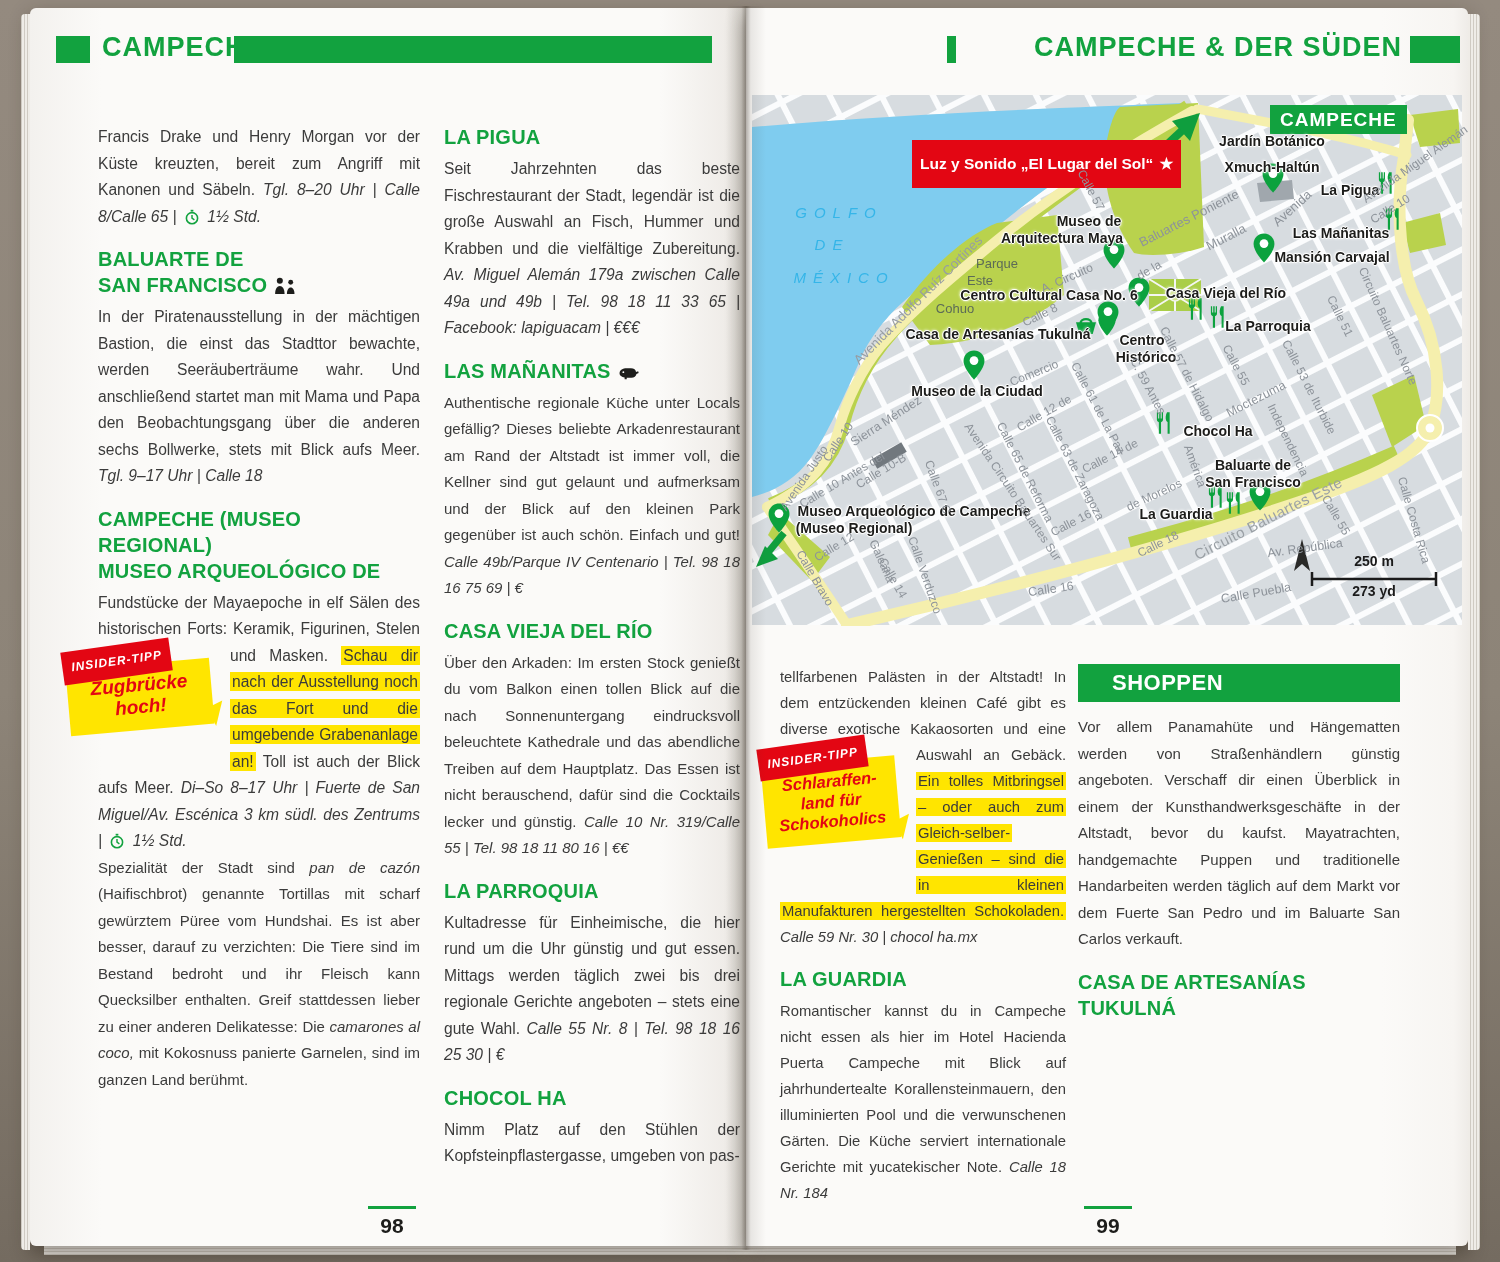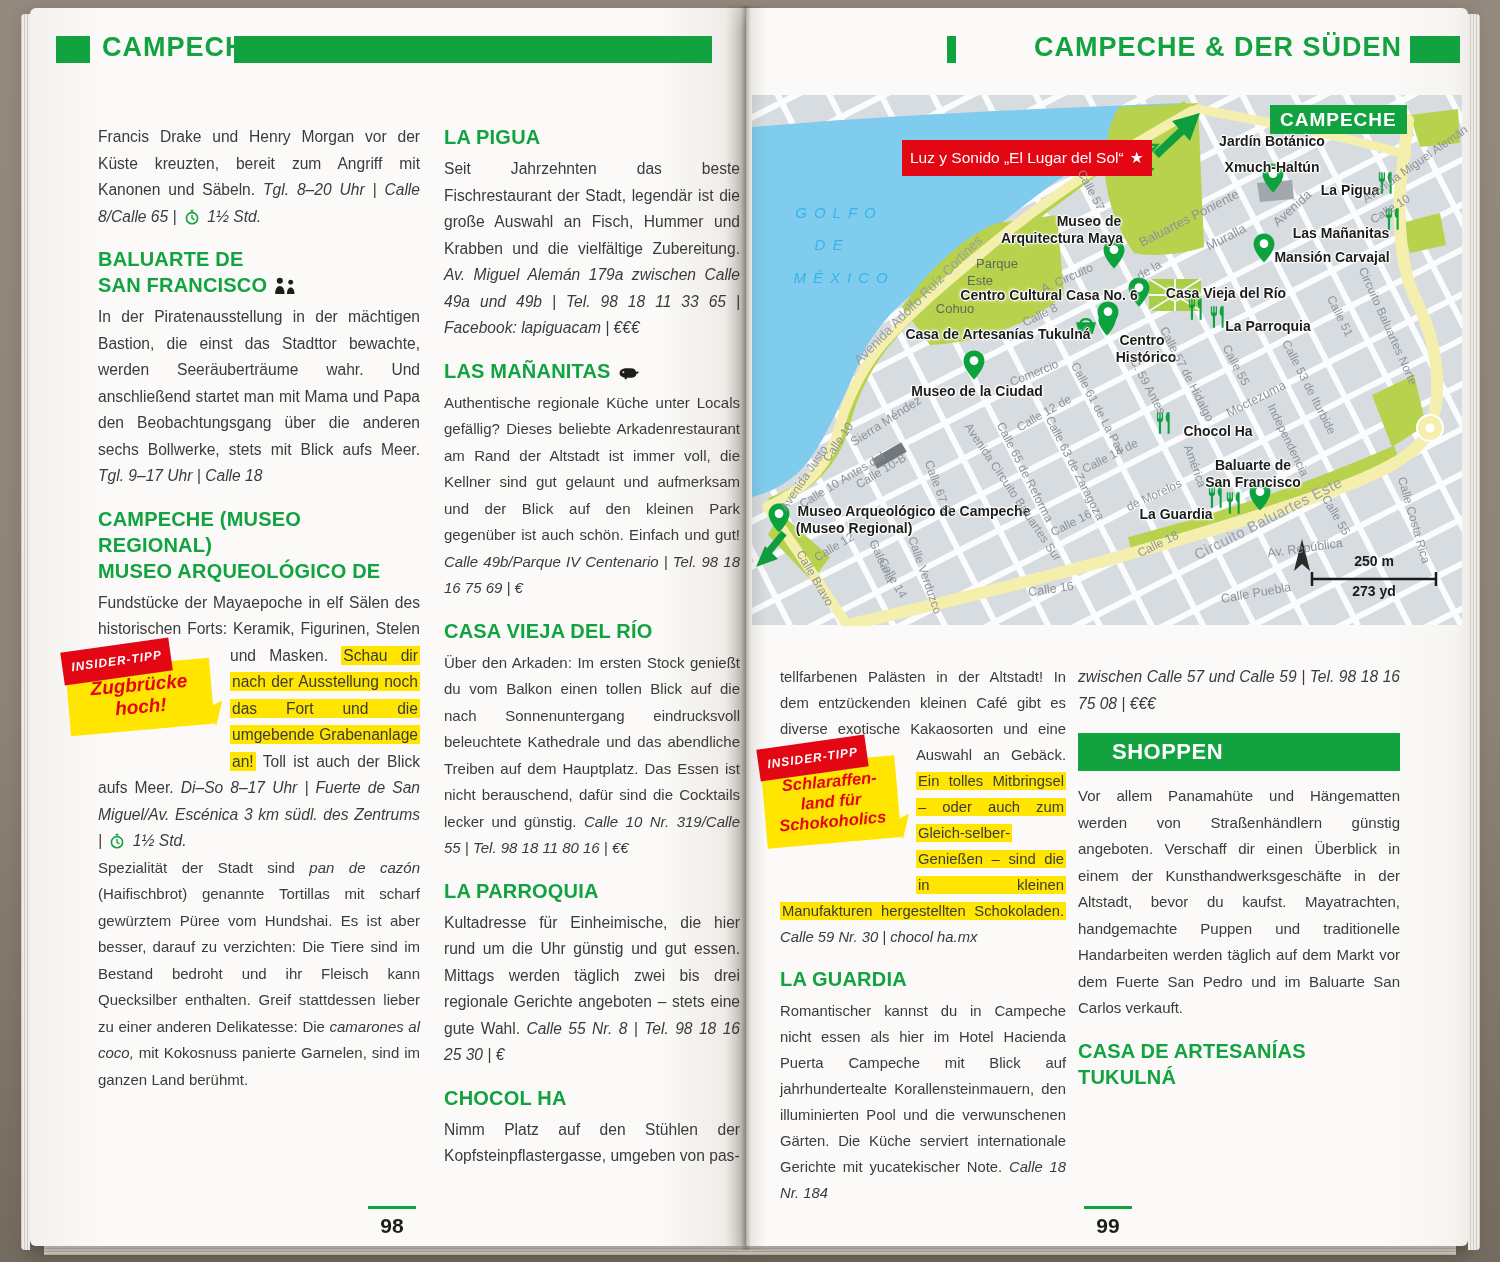--- a/index.html
+++ b/index.html
@@ -55,22 +55,22 @@
   .pfoot .fline{height:3px;background:#12a23f;margin-bottom:5px;}
   .pfoot .fnum{font-weight:700;font-size:21px;color:#1d1d1b;}
   
   .map{position:absolute;left:6px;top:86px;width:710px;height:532px;}
   .map-svg{position:absolute;left:0;top:0;}
   .street{position:absolute;white-space:nowrap;color:#8d939a;font-size:12px;}
   .poi{position:absolute;white-space:nowrap;color:#1c1c1a;font-weight:700;font-size:14px;
     text-shadow:1px 0 0 #fff,-1px 0 0 #fff,0 1px 0 #fff,0 -1px 0 #fff,1px 1px 3px #fff,-1px -1px 3px #fff;}
   .sea-l{position:absolute;white-space:nowrap;font-style:italic;font-size:15px;color:#35b5e8;letter-spacing:7px;}
   .park-l{position:absolute;white-space:nowrap;font-size:13px;color:#5c6b57;}
-  .maplabel-red{position:absolute;left:150px;top:46px;background:#e30613;color:#fff;font-weight:400;
-    font-size:15.5px;line-height:1;padding:10px 8px;white-space:nowrap;}
+  .maplabel-red{position:absolute;left:160px;top:46px;background:#e30613;color:#fff;font-weight:700;
+    font-size:15.5px;line-height:1;padding:16px 8px;white-space:nowrap;}
   .maplabel-green{position:absolute;left:518px;top:11px;background:#12a23f;color:#fff;font-weight:700;
     font-size:19px;line-height:1;letter-spacing:1px;padding:5px 10px;white-space:nowrap;}
   .scale-t{position:absolute;transform:translate(-50%,0);font-weight:700;font-size:14px;color:#1b1b1b;white-space:nowrap;}
 </style>
 </head>
 <body>
 
 <div class="book">
   <div class="stack-bottom"></div>
 
@@ -350,21 +350,20 @@
               <span class="blk">land für</span>
               <span class="blk">Schokoholics</span>
             </span>
           </span><span>und eine Auswahl an Gebäck. </span><span class="hl">Ein tolles Mitbringsel – oder auch zum Gleich-selber-Genießen – sind die in kleinen Manufakturen hergestellten Schokoladen.</span><span class="it"> Calle 59 Nr. 30 | chocol ha.mx</span></p>
 
       <h3 class="sec">LA GUARDIA</h3>
       <p class="body xtight"><span>Romantischer kannst du in Campeche nicht essen als hier im Hotel Hacienda Puerta Campeche mit Blick auf jahrhundertealte Korallensteinmauern, den illuminierten Pool und die verwunschenen Gärten. Die Küche serviert internationale Gerichte mit yucatekischer Note. </span><span class="it">Calle 18 Nr. 184</span></p>
     </div>
 
     <div class="col" style="left:332px;top:640px;width:322px;">
-      <p class="body it"><span>zwischen Calle 57 und Calle 59 | Tel. 98 18 16 75 08 | €€€</span></p>
       <div class="banner">SHOPPEN</div>
       <p class="body tight"><span>Vor allem Panamahüte und Hängematten werden von Straßenhändlern günstig angeboten. Verschaff dir einen Überblick in einem der Kunsthandwerksgeschäfte in der Altstadt, bevor du kaufst. Mayatrachten, handgemachte Puppen und traditionelle Handarbeiten werden täglich auf dem Markt vor dem Fuerte San Pedro und im Baluarte San Carlos verkauft.</span></p>
       <h3 class="sec">CASA DE ARTESANÍAS TUKULNÁ</h3>
     </div>
 
     <div class="pfoot">
       <div class="fline"></div>
       <div class="fnum">99</div>
     </div>
   </div>

